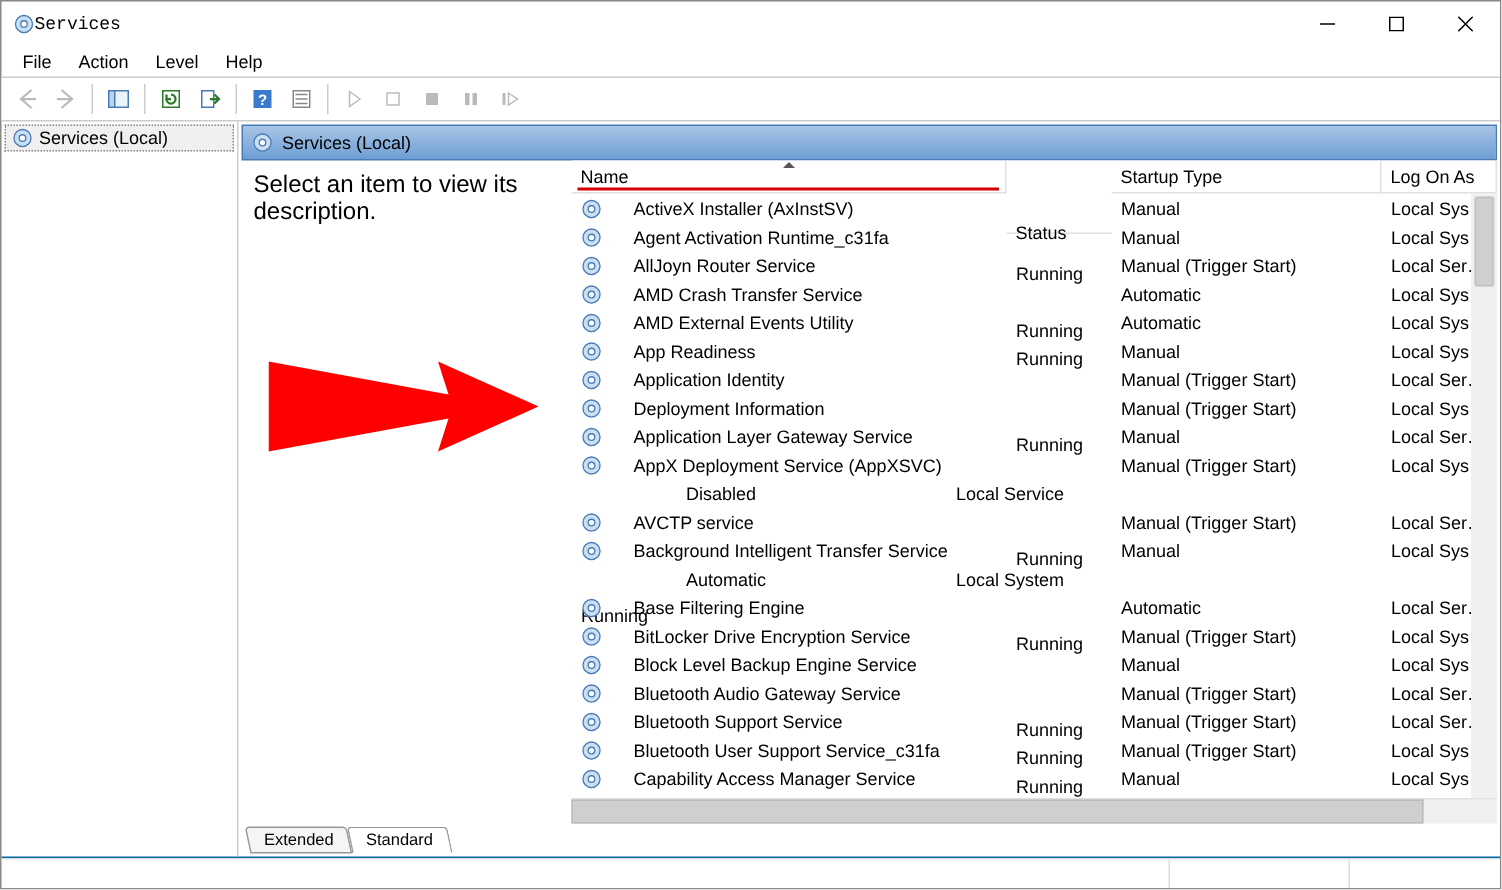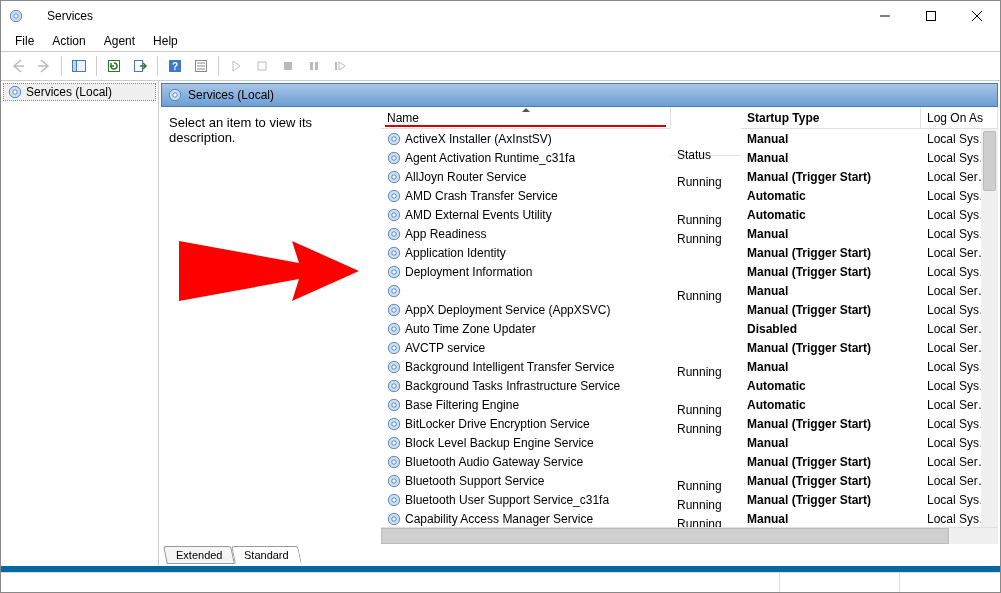--- a/index.html
+++ b/index.html
@@ -10,21 +10,21 @@
     border: 1px solid #888;
     background: #fff;
     display: flex; flex-direction: column;
     position: relative;
   }
   
   .titlebar {
     height: 30px; display: flex; align-items: center; justify-content: space-between;
     padding: 0 0 0 8px;
   }
-  .titlebar-left { display: flex; align-items: center; gap: 24px; }
+  .titlebar-left { display: flex; align-items: center; gap: 0; font-family: Liberation Mono, monospace; }
   .title-icon { width: 16px; height: 16px; }
   .window-title { font-size: 12px; }
   .titlebar-btns { display: flex; }
   .titlebar-btn {
     width: 46px; height: 30px; display: flex; align-items: center; justify-content: center;
     font-size: 10px; cursor: pointer;
   }
   
   .menubar {
     height: 20px; display: flex; align-items: center; gap: 2px; padding: 0 6px;
@@ -38,21 +38,21 @@
   }
   .tb-btn {
     width: 24px; height: 24px; display: flex; align-items: center; justify-content: center;
     border: 1px solid transparent; margin: 0 1px; cursor: pointer;
   }
   .tb-sep { width: 1px; height: 20px; background: #ccc; margin: 0 4px; }
   .tb-btn.disabled { opacity: 0.4; cursor: default; }
   
   .body {
     flex: 1; display: flex; min-height: 0;
-    border-bottom: 6px solid #0369a1;
+    border-bottom: 1px solid #0369a1;
   }
   .sidebar {
     width: 158px; border-right: 1px solid #ccc; padding: 2px;
   }
   .side-node {
     display: flex; align-items: center; gap: 4px; padding: 1px 4px;
     border: 1px dotted #888; background: #f0f0f0;
   }
   .side-node .side-text { white-space: nowrap; }
   .main {
@@ -62,21 +62,21 @@
   .main-header {
     height: 24px; background: linear-gradient(#a8c5e6, #6e9ed4);
     display: flex; align-items: center; gap: 6px; padding: 0 6px;
     color: #000; border: 1px solid #4a7ab5; margin: 2px 2px 0 2px;
   }
   .main-header-text { font-size: 12px; }
   .content {
     flex: 1; display: flex; min-height: 0; margin: 0 2px;
   }
   .desc-pane {
-    width: 220px; padding: 8px; font-size: 13px;
+    width: 220px; padding: 8px; font-size: 16px;
   }
   .list-pane {
     flex: 1; display: flex; flex-direction: column; min-width: 0;
     border-left: 0;
   }
   .list-header {
     display: flex; height: 22px; align-items: stretch;
     background: #fff;
   }
   .col-h {
@@ -94,21 +94,21 @@
     border-bottom: 4px solid #555;
   }
   .list-body {
     flex: 1; overflow: hidden; position: relative;
   }
   .rows { position: absolute; inset: 0; overflow-y: auto; }
   .row {
     display: flex; height: 19px; align-items: center; font-size: 12px;
   }
   .cell { padding: 0 6px; overflow: hidden; white-space: nowrap; text-overflow: ellipsis; }
-  .cell.name { display: flex; align-items: center; gap: 4px; }
+  .cell.name { display: flex; align-items: center; gap: 21px; }
   .gear-icon { width: 14px; height: 14px; flex: none; }
   .hscroll {
     height: 17px; border-top: 1px solid #e0e0e0; background: #f0f0f0;
     position: relative;
   }
   .hscroll-thumb {
     position: absolute; left: 0; top: 0; height: 100%; width: 92%;
     background: #cfcfcf; border: 1px solid #bbb;
   }
   .vscroll {
@@ -137,21 +137,21 @@
     height: 20px; border-top: 1px solid #ddd; display: flex;
   }
   .status-cell { border-right: 1px solid #ddd; }
   
   .arrow-overlay {
     position: absolute; pointer-events: none; z-index: 100;
   }
   
   .w-name   { width: 290px; }
   .w-status { width: 70px; margin-top: 48px; }
-  .w-start  { width: 180px; font-weight: bold; }
+  .w-start  { width: 180px; }
   .w-logon  { width: 100px; }
   
   .gear-icon circle.outer { fill: #c9dff2; stroke: #4a7ab5; stroke-width: 1; }
   .gear-icon circle.inner { fill: #fff; stroke: #4a7ab5; stroke-width: 1; }
 </style>
 </head>
 <body>
 
 <div class="window">
 
@@ -178,21 +178,21 @@
         <svg width="10" height="10" viewBox="0 0 10 10">
             <path d="M0 0 L10 10 M10 0 L0 10" stroke="#000" stroke-width="1"></path>
           </svg>
       </div>
     </div>
   </div>
 
   <div class="menubar">
     <div class="menu-item">File</div>
     <div class="menu-item">Action</div>
-    <div class="menu-item">Agent</div>
+    <div class="menu-item">Level</div>
     <div class="menu-item">Help</div>
   </div>
 
   <div class="toolbar">
     <div class="tb-btn disabled">
       <svg width="16" height="16" viewBox="0 0 16 16">
           <path d="M11 2 L4 8 L11 14 M4 8 H14" fill="none" stroke="#555" stroke-width="1.5"></path>
         </svg>
     </div>
     <div class="tb-btn disabled">
@@ -404,45 +404,39 @@
                   <div class="cell w-status">Running</div>
                   <div class="cell w-start">Manual (Trigger Start)</div>
                   <div class="cell w-logon" style="flex:1">Local System</div>
                 </div>
                 <div class="row">
                   <div class="cell name w-name">
                     <svg class="gear-icon" viewBox="0 0 16 16">
                       <circle class="outer" cx="8" cy="8" r="6.5"></circle>
                       <circle class="inner" cx="8" cy="8" r="2.5"></circle>
                     </svg>
+                    <span>Application Layer Gateway Service</span>
                   </div>
                   <div class="cell w-status"></div>
                   <div class="cell w-start">Manual</div>
                   <div class="cell w-logon" style="flex:1">Local Service</div>
                 </div>
                 <div class="row">
                   <div class="cell name w-name">
                     <svg class="gear-icon" viewBox="0 0 16 16">
                       <circle class="outer" cx="8" cy="8" r="6.5"></circle>
                       <circle class="inner" cx="8" cy="8" r="2.5"></circle>
                     </svg>
                     <span>AppX Deployment Service (AppXSVC)</span>
                   </div>
                   <div class="cell w-status"></div>
                   <div class="cell w-start">Manual (Trigger Start)</div>
                   <div class="cell w-logon" style="flex:1">Local System</div>
                 </div>
                 <div class="row">
-                  <div class="cell name w-name">
-                    <svg class="gear-icon" viewBox="0 0 16 16">
-                      <circle class="outer" cx="8" cy="8" r="6.5"></circle>
-                      <circle class="inner" cx="8" cy="8" r="2.5"></circle>
-                    </svg>
-                    <span>Auto Time Zone Updater</span>
-                  </div>
                   <div class="cell w-status"></div>
                   <div class="cell w-start">Disabled</div>
                   <div class="cell w-logon" style="flex:1">Local Service</div>
                 </div>
                 <div class="row">
                   <div class="cell name w-name">
                     <svg class="gear-icon" viewBox="0 0 16 16">
                       <circle class="outer" cx="8" cy="8" r="6.5"></circle>
                       <circle class="inner" cx="8" cy="8" r="2.5"></circle>
                     </svg>
@@ -458,27 +452,20 @@
                       <circle class="outer" cx="8" cy="8" r="6.5"></circle>
                       <circle class="inner" cx="8" cy="8" r="2.5"></circle>
                     </svg>
                     <span>Background Intelligent Transfer Service</span>
                   </div>
                   <div class="cell w-status"></div>
                   <div class="cell w-start">Manual</div>
                   <div class="cell w-logon" style="flex:1">Local System</div>
                 </div>
                 <div class="row">
-                  <div class="cell name w-name">
-                    <svg class="gear-icon" viewBox="0 0 16 16">
-                      <circle class="outer" cx="8" cy="8" r="6.5"></circle>
-                      <circle class="inner" cx="8" cy="8" r="2.5"></circle>
-                    </svg>
-                    <span>Background Tasks Infrastructure Service</span>
-                  </div>
                   <div class="cell w-status">Running</div>
                   <div class="cell w-start">Automatic</div>
                   <div class="cell w-logon" style="flex:1">Local System</div>
                 </div>
                 <div class="row">
                   <div class="cell name w-name">
                     <svg class="gear-icon" viewBox="0 0 16 16">
                       <circle class="outer" cx="8" cy="8" r="6.5"></circle>
                       <circle class="inner" cx="8" cy="8" r="2.5"></circle>
                     </svg>

